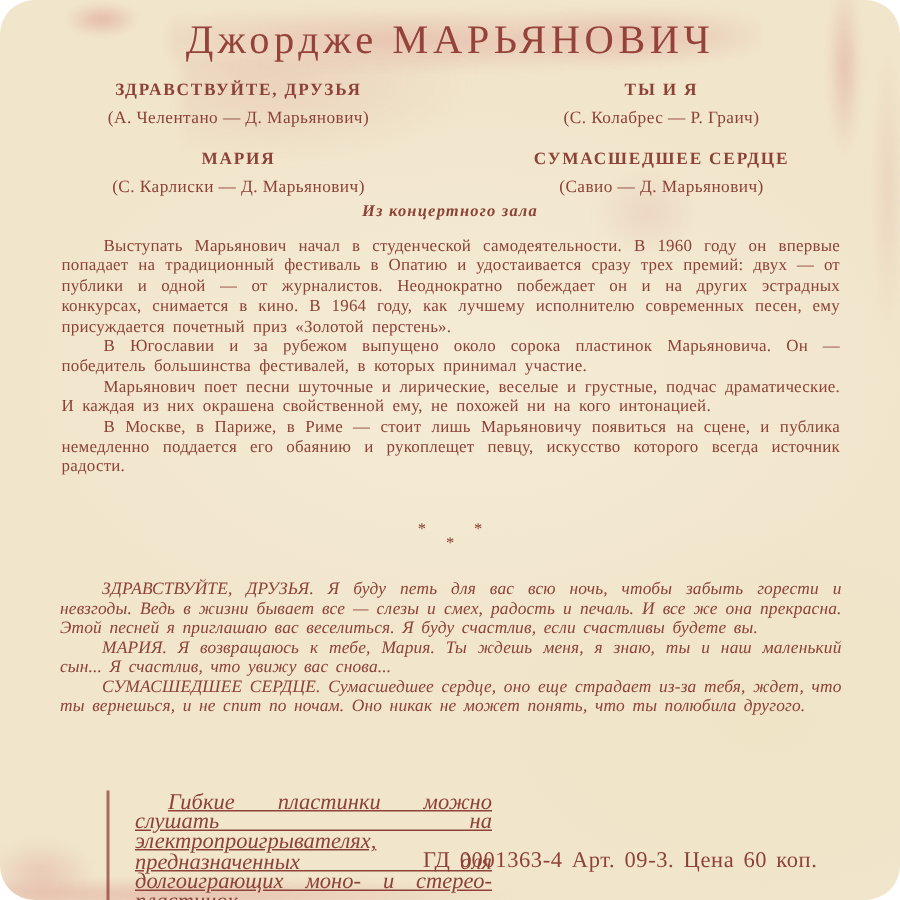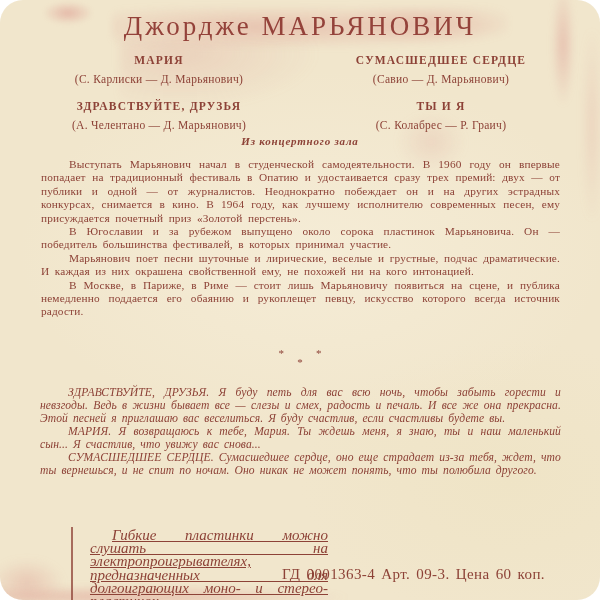--- a/index.html
+++ b/index.html
@@ -101,36 +101,36 @@
   <div class="stain stain-right2"></div>
   <div class="stain stain-mid1"></div>
   <div class="stain stain-bottom"></div>
   <div class="stain stain-bottomleft"></div>
 
   <h1 class="title">Джордже МАРЬЯНОВИЧ</h1>
 
   <div class="tracks">
     <div class="track-col left">
       <div>
+        <div class="t-title">ЗДРАВСТВУЙТЕ, ДРУЗЬЯ</div>
+        <div class="t-cred">(А. Челентано — Д. Марьянович)</div>
+      </div>
+      <div>
         <div class="t-title">МАРИЯ</div>
         <div class="t-cred">(С. Карлиски — Д. Марьянович)</div>
-      </div>
-      <div>
-        <div class="t-title">ЗДРАВСТВУЙТЕ, ДРУЗЬЯ</div>
-        <div class="t-cred">(А. Челентано — Д. Марьянович)</div>
       </div>
     </div>
     <div class="track-col right">
       <div>
+        <div class="t-title">ТЫ И Я</div>
+        <div class="t-cred">(С. Колабрес — Р. Граич)</div>
+      </div>
+      <div>
         <div class="t-title">СУМАСШЕДШЕЕ СЕРДЦЕ</div>
         <div class="t-cred">(Савио — Д. Марьянович)</div>
-      </div>
-      <div>
-        <div class="t-title">ТЫ И Я</div>
-        <div class="t-cred">(С. Колабрес — Р. Граич)</div>
       </div>
     </div>
   </div>
 
   <div class="heading">Из концертного зала</div>
 
   <div class="article">
     <p>Выступать Марьянович начал в студенческой самодеятельности. В 1960 году он впервые попадает на традиционный фестиваль в Опатию и удостаивается сразу трех премий: двух — от публики и одной — от журналистов. Неоднократно побеждает он и на других эстрадных конкурсах, снимается в кино. В 1964 году, как лучшему исполнителю современных песен, ему присуждается почетный приз «Золотой перстень».</p>
     <p>В Югославии и за рубежом выпущено около сорока пластинок Марьяновича. Он — победитель большинства фестивалей, в которых принимал участие.</p>
     <p>Марьянович поет песни шуточные и лирические, веселые и грустные, подчас драматические. И каждая из них окрашена свойственной ему, не похожей ни на кого интонацией.</p>

